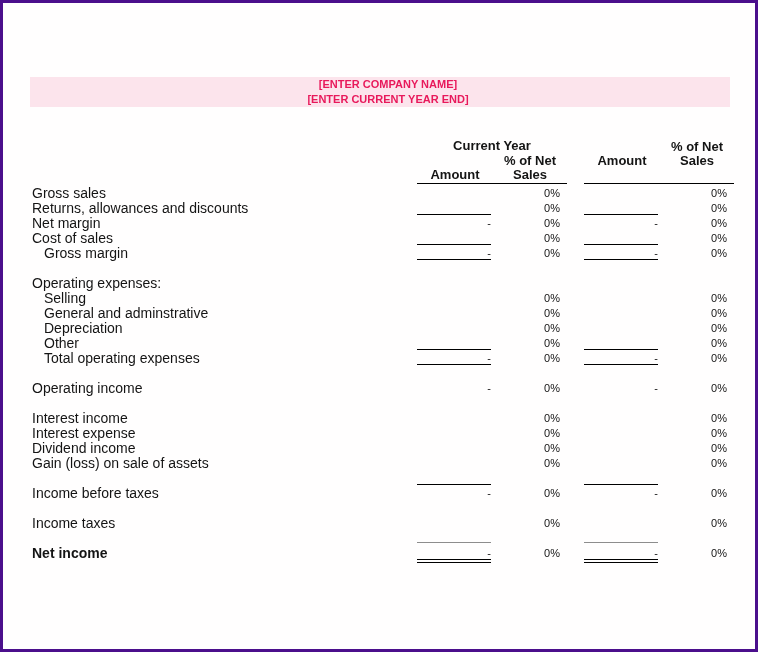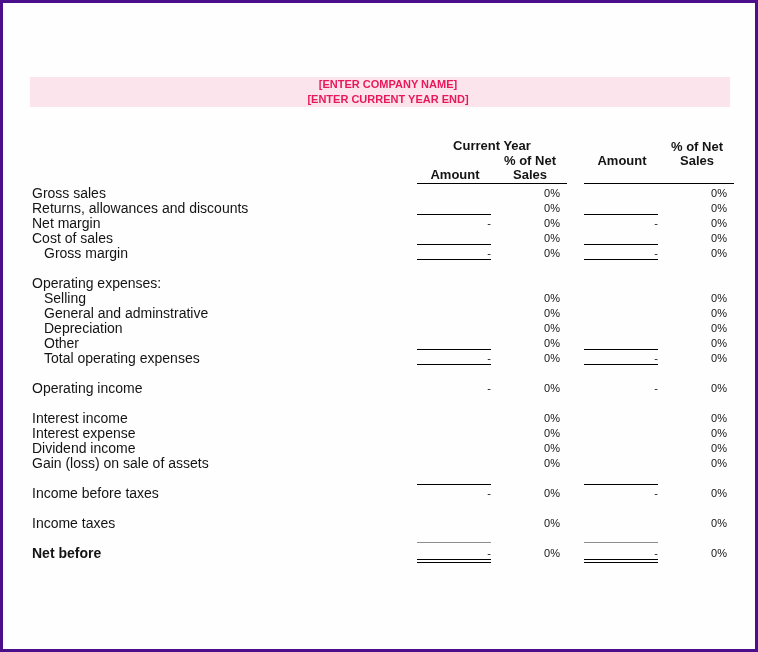--- a/index.html
+++ b/index.html
@@ -336,21 +336,21 @@
         <div class="rule top-thin" style="left: 414px; width: 74px; top: 481px;"></div>
         <div class="rule top-thin" style="left: 581px; width: 74px; top: 481px;"></div>
         <div class="row" style="top: 513px;">
           <div class="label">Income taxes</div>
           <div class="cell c-amt"></div>
           <div class="cell c-pct">0%</div>
           <div class="cell p-amt"></div>
           <div class="cell p-pct">0%</div>
         </div>
         <div class="row" style="top: 543px;">
-          <div class="label bold">Net before</div>
+          <div class="label bold">Net income</div>
           <div class="cell c-amt">-</div>
           <div class="cell c-pct">0%</div>
           <div class="cell p-amt">-</div>
           <div class="cell p-pct">0%</div>
         </div>
         <div class="rule gray" style="left: 414px; width: 74px; top: 539px;"></div>
         <div class="rule gray" style="left: 581px; width: 74px; top: 539px;"></div>
         <div class="rule dbl" style="left: 414px; width: 74px; top: 556px;"></div>
         <div class="rule dbl" style="left: 581px; width: 74px; top: 556px;"></div>
       </div>

